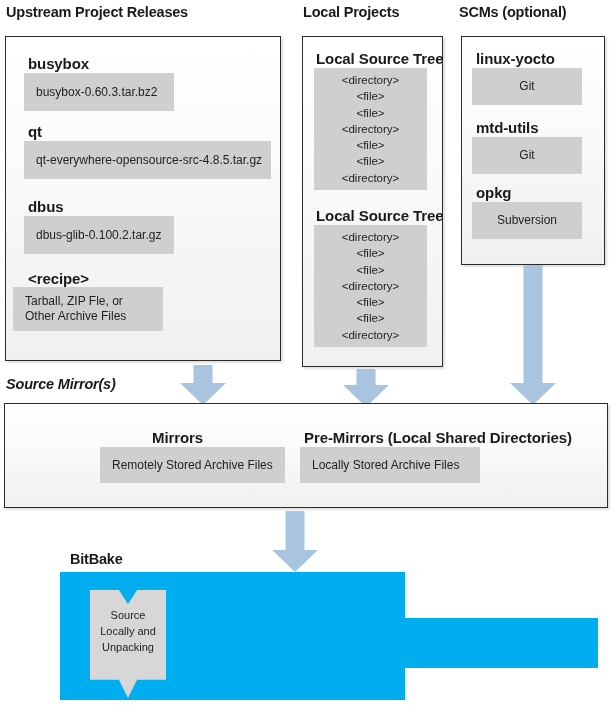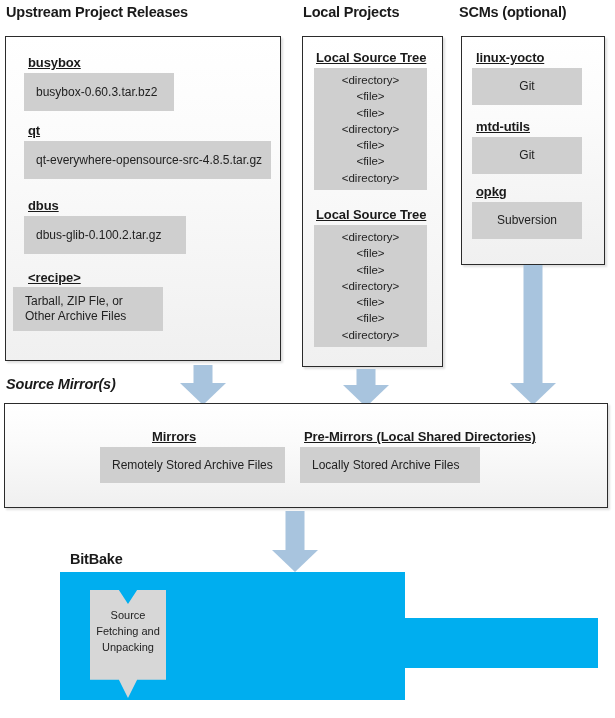--- a/index.html
+++ b/index.html
@@ -35,25 +35,24 @@
     border: 1.3px solid #2b2b2b;
     background: linear-gradient(to bottom, #ffffff 0%, #fbfbfb 35%, #f0f0f0 100%);
     box-sizing: border-box;
     box-shadow: 2px 2px 2px rgba(0,0,0,0.13);
   }
 
   
   .item-label {
     position: absolute;
     font-weight: bold;
-    font-size: 13px;
+    font-size: 15px;
     color: #1a1a1a;
     white-space: nowrap;
     letter-spacing: -0.1px;
-    text-decoration: underline;
   }
 
   
   .chip {
     position: absolute;
     background: #cfcfcf;
     color: #222222;
     font-size: 12px;
     box-sizing: border-box;
     display: flex;
@@ -148,21 +147,21 @@
   <div class="panel" style="left:5px; top:36px; width:276px; height:325px;">
   </div>
 
   <div class="item-label" style="left:28px; top:55px;">busybox</div>
   <div class="chip left" style="left:24px; top:73px; width:150px; height:38px;">busybox-0.60.3.tar.bz2</div>
 
   <div class="item-label" style="left:28px; top:123px;text-align:right;">qt</div>
   <div class="chip left" style="left:24px; top:141px; width:247px; height:38px;">qt-everywhere-opensource-src-4.8.5.tar.gz</div>
 
   <div class="item-label" style="left:28px; top:198px;">dbus</div>
-  <div class="chip left" style="left:24px; top:216px; width:162px; height:38px;">dbus-glib-0.100.2.tar.gz</div>
+  <div class="chip left" style="left:24px; top:216px; width:150px; height:38px;">dbus-glib-0.100.2.tar.gz</div>
 
   <div class="item-label" style="left:28px; top:270px;">&lt;recipe&gt;</div>
   <div class="chip col" style="left:13px; top:287px; width:150px; height:44px;">
     <span>Tarball, ZIP Fle, or</span>
     <span>Other Archive Files</span>
   </div>
 
   <div class="panel" style="left:302px; top:36px; width:141px; height:331px;">
   </div>
 
@@ -235,18 +234,18 @@
 
   <div id="bitbake-shape">
     <div class="blk" style="left:0px;   top:0px;  width:345px; height:128px;"></div>
     <div class="blk" style="left:340px; top:46px; width:198px; height:50px;"></div>
   </div>
 
   <div id="fetch-chevron">
     <div class="shape"></div>
     <div class="txt">
       <div>Source</div>
-      <div>Fetching and</div>
+      <div>Locally and</div>
       <div>Unpacking</div>
     </div>
   </div>
 
 </div>
 
 </body></html>

